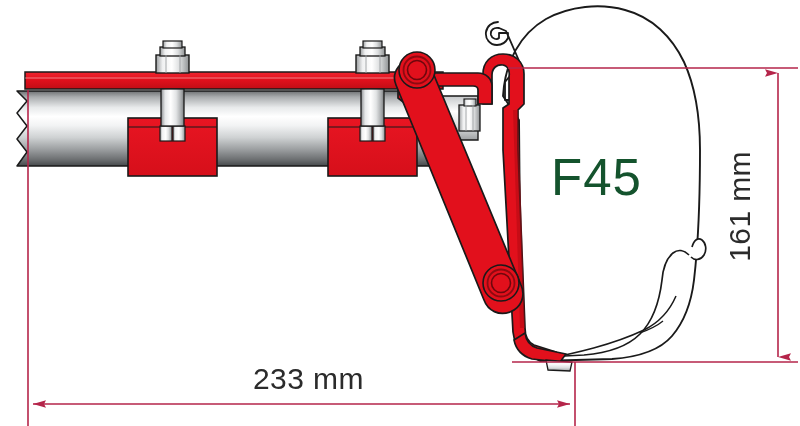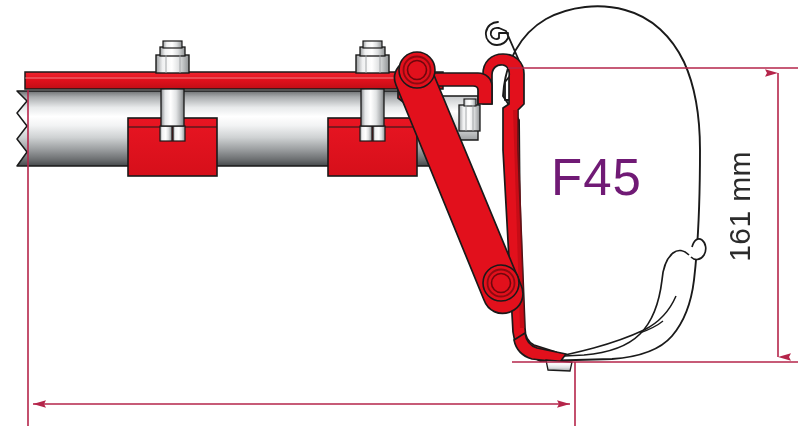--- a/index.html
+++ b/index.html
@@ -43,21 +43,21 @@
     top: 151px;
     font-size: 30px;
     transform-origin: left top;
     transform: rotate(-90deg) translate(-100%, 0);
   }
   #label-f45 {
     position: absolute;
     left: 551px;
     top: 148px;
     font-size: 51px;
-    color: #701a75;
+    color: #14532d;
     font-family: "Liberation Sans", sans-serif;
     font-weight: 300;
     letter-spacing: 1px;
   }
 </style>
 </head>
 <body>
 
 <div id="drawing-root">
 
@@ -324,18 +324,19 @@
 
       <line x1="508" y1="68" x2="798" y2="68" stroke-width="1.6"></line>
 
       <line x1="512" y1="362" x2="798" y2="362" stroke-width="1.6"></line>
 
       <line x1="778" y1="73" x2="778" y2="357" stroke-width="1.6" marker-start="url(#arrUp)" marker-end="url(#arrDown)"></line>
     </g>
 
   </svg>
 
+  <div class="dim-label" id="label-233">233 mm</div>
 
   <div class="dim-label" id="label-161">161 mm</div>
 
   <div id="label-f45">F45</div>
 
 </div>
 
 </body></html>

